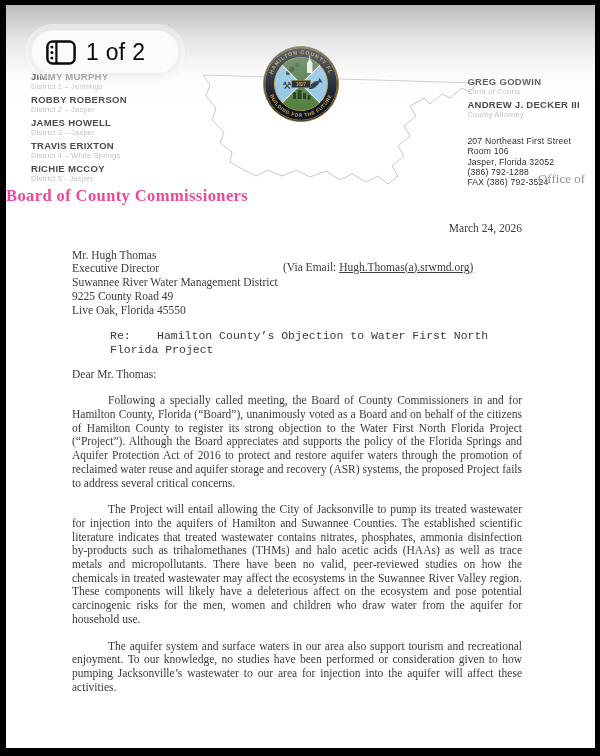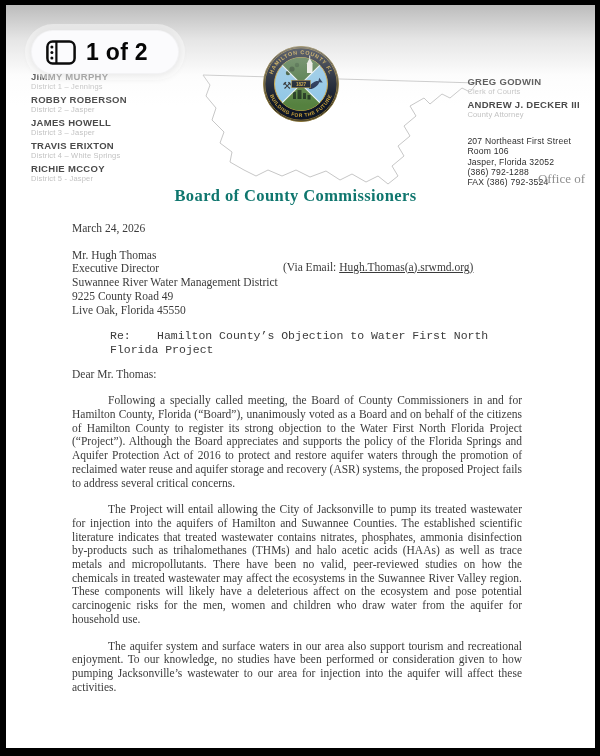--- a/index.html
+++ b/index.html
@@ -24,52 +24,52 @@
     pointer-events:none; z-index:3;
   }
 
   
   .pill {
     position:absolute; left:25px; top:25px; height:44px; min-width:148px;
     background:#fbfbfd; border-radius:23px; z-index:5;
     display:flex; align-items:center; gap:10px; padding:0 20px 0 15px;
     box-shadow:0 0 0 6px rgba(255,255,255,0.45), 0 2px 9px rgba(0,0,0,0.16), inset 0 0 0 1px rgba(0,0,0,0.03);
   }
-  .pill .label { font-size:23px; font-weight:700; color:#060606; letter-spacing:0.3px; white-space:nowrap; }
+  .pill .label { font-size:23px; font-weight:400; color:#060606; letter-spacing:0.3px; white-space:nowrap; }
 
   
   .left-list { position:absolute; left:25px; top:66px; z-index:2; }
   .lh-entry { margin-bottom:3px; }
   .lh-name { font-size:9.5px; font-weight:bold; color:#4a4a4a; letter-spacing:0.3px; line-height:11px; white-space:nowrap; }
   .lh-sub  { font-size:7.5px; color:#c2c2c2; letter-spacing:0.2px; line-height:9px; white-space:nowrap; }
 
   .right-col { position:absolute; right:15px; top:71px; text-align:left; z-index:2; }
   .addr-block { margin-top:17px; }
   .addr-block div { font-size:8.6px; font-weight:normal; color:#2d2d2d; line-height:10.3px; letter-spacing:0.2px; white-space:nowrap; }
 
   .map-svg { position:absolute; left:184px; top:55px; z-index:0; }
   .seal-svg { position:absolute; left:255px; top:39px; z-index:1; }
 
   .office-of {
     position:absolute; left:0; right:10px; top:166px; text-align:right;
     font-family:"Liberation Serif", serif; font-size:13px; color:#8f8f8f; z-index:2;
   }
   .org-name {
-    position:absolute; left:0; right:10px; top:181px; text-align:center;
-    font-family:"Liberation Serif", serif; font-size:16.5px; font-weight:bold; color:#0f766e;
+    position:absolute; left:0; right:10px; top:181px; text-align:left;
+    font-family:"Liberation Serif", serif; font-size:16.5px; font-weight:bold; color:#ec4899;
     letter-spacing:0.4px; z-index:2;
   }
 
   
   .letter {
     position:absolute; left:66px; top:217px; width:450px;
     font-family:"Liberation Serif", serif; font-size:11.5px; color:#3b3b3b;
     line-height:13.7px; z-index:2;
   }
-  .date-line { margin-bottom:13px; }
+  .date-line { margin-bottom:13px;text-align:right; }
   .addressee { position:relative; }
   .via-email { position:absolute; left:211px; top:12px; white-space:nowrap; }
   .email-underline { text-decoration:underline; }
   .re-line { margin-top:12px; margin-left:38px;font-family:Liberation Mono, monospace; }
   .re-label { display:inline-block; width:47px; }
   .salutation { margin-top:11px; }
   .para { margin-top:13px; text-align:justify; text-indent:36px; }
 </style>
 </head>
 <body>

